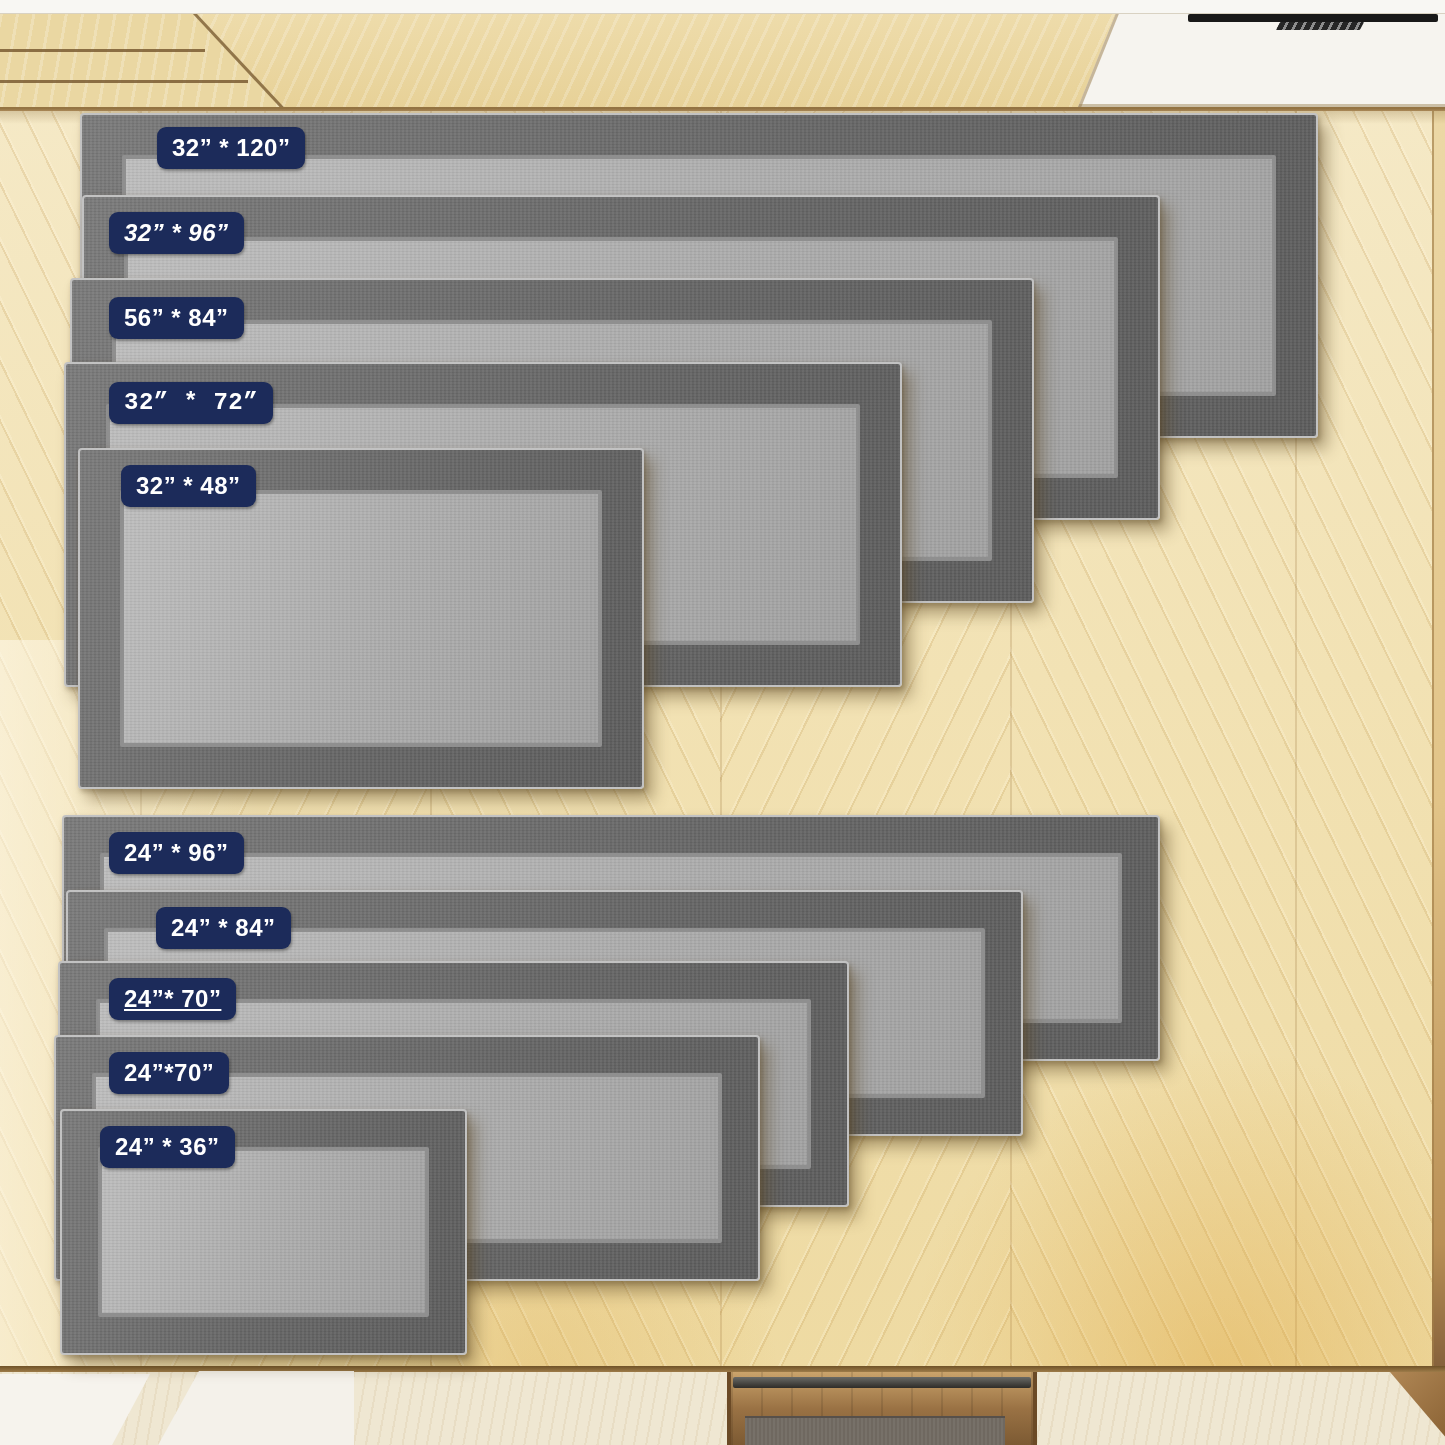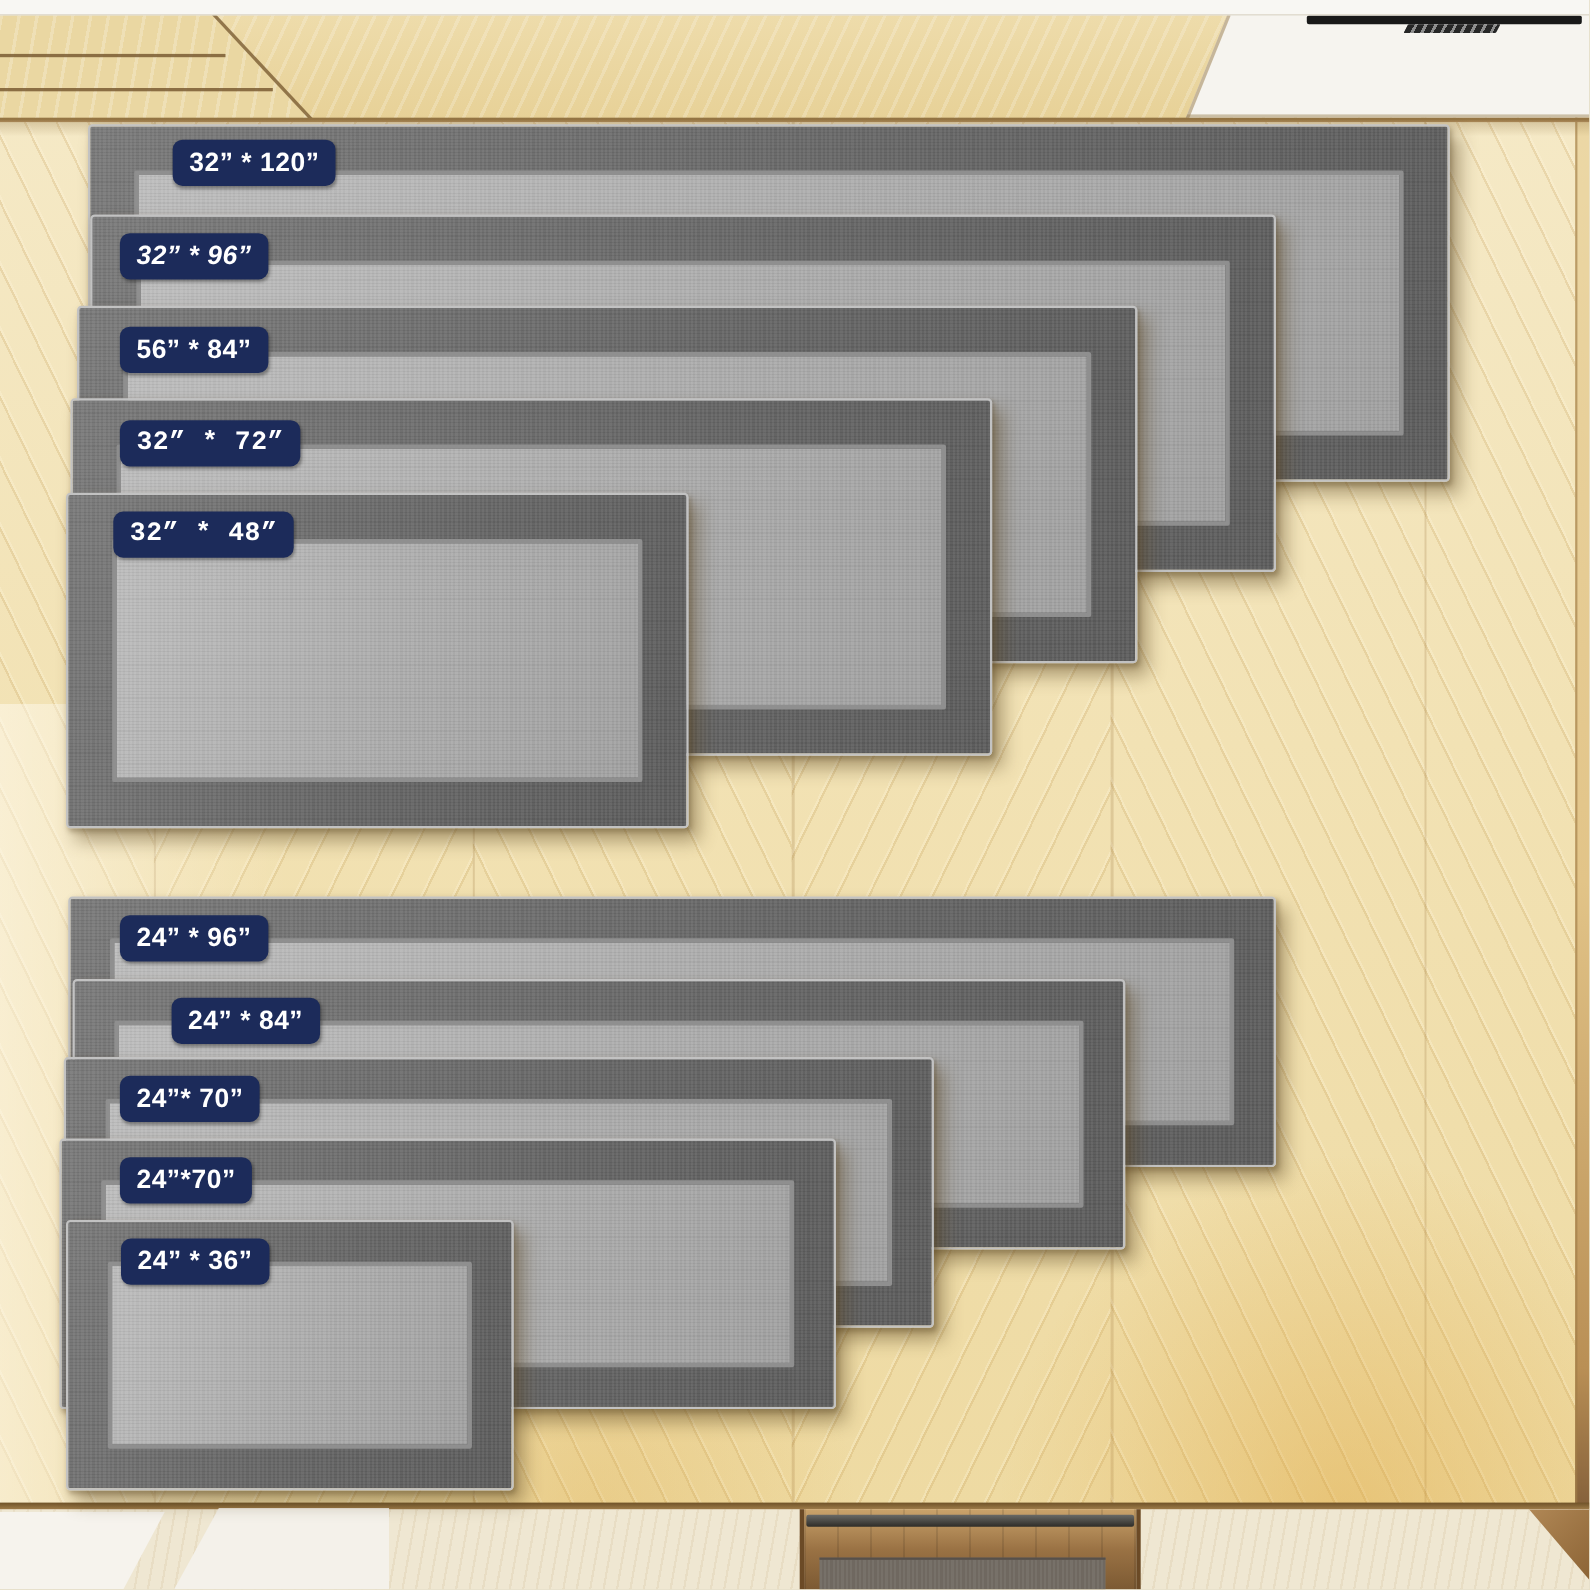--- a/index.html
+++ b/index.html
@@ -149,38 +149,38 @@
         <div class="size-badge" style="left: 25px; top: 15px; font-style: italic;">32” * 96”</div>
       </div>
       <div class="rug" style="left: 70px; top: 278px; width: 964px; height: 325px;">
         <div class="rug-field" style="inset: 40px;"></div>
         <div class="size-badge" style="left: 37px; top: 17px;">56” * 84”</div>
       </div>
       <div class="rug" style="left: 64px; top: 362px; width: 838px; height: 325px;">
         <div class="rug-field" style="inset: 40px;"></div>
         <div class="size-badge" style="left: 43px; top: 18px; font-family: Liberation Mono, monospace;">32” * 72”</div>
       </div>
-      <div class="rug" style="left: 60px; top: 448px; width: 566px; height: 305px; font-family: Liberation Mono, monospace;">
+      <div class="rug" style="left: 78px; top: 448px; width: 566px; height: 341px;">
         <div class="rug-field" style="inset: 40px;"></div>
         <div class="size-badge" style="left: 41px; top: 15px;">32” * 48”</div>
       </div>
       <div class="rug" style="left: 62px; top: 815px; width: 1098px; height: 246px;">
         <div class="rug-field" style="inset: 36px;"></div>
         <div class="size-badge" style="left: 45px; top: 15px;">24” * 96”</div>
       </div>
       <div class="rug" style="left: 66px; top: 890px; width: 957px; height: 246px;">
         <div class="rug-field" style="inset: 36px;"></div>
         <div class="size-badge" style="left: 41px; top: 15px; margin-left: 47px;">24” * 84”</div>
       </div>
       <div class="rug" style="left: 58px; top: 961px; width: 791px; height: 246px;">
         <div class="rug-field" style="inset: 36px;"></div>
-        <div class="size-badge" style="left: 49px; top: 15px;">24”* 70”</div>
+        <div class="size-badge" style="left: 49px; top: 15px; text-decoration: underline;">24”* 70”</div>
       </div>
       <div class="rug" style="left: 54px; top: 1035px; width: 706px; height: 246px;">
         <div class="rug-field" style="inset: 36px;"></div>
         <div class="size-badge" style="left: 53px; top: 15px;">24”*70”</div>
       </div>
       <div class="rug" style="left: 60px; top: 1109px; width: 407px; height: 246px;">
         <div class="rug-field" style="inset: 36px;"></div>
-        <div class="size-badge" style="left: 48px; top: 15px; text-align: center;">24” * 36”</div>
+        <div class="size-badge" style="left: 38px; top: 15px; text-align: center;">24” * 36”</div>
       </div>
     </div>
 </div>
 
 </body></html>

